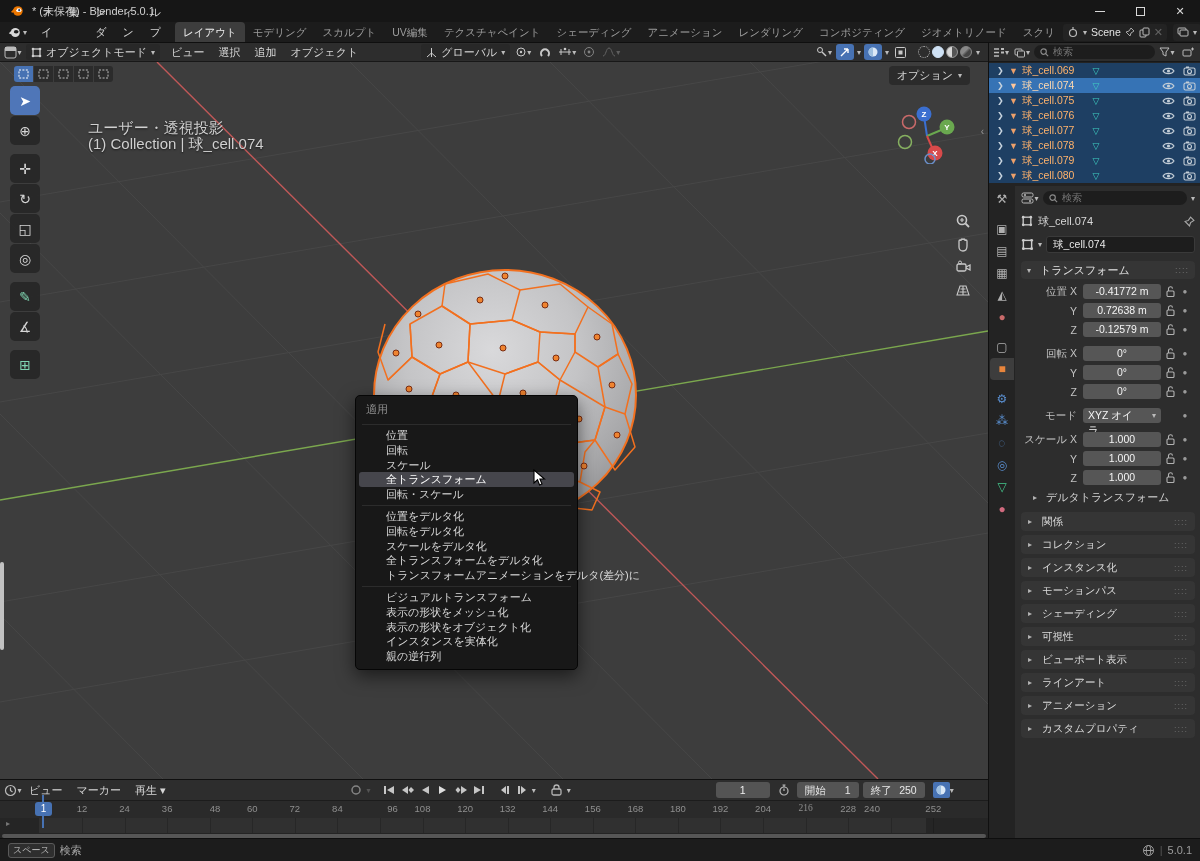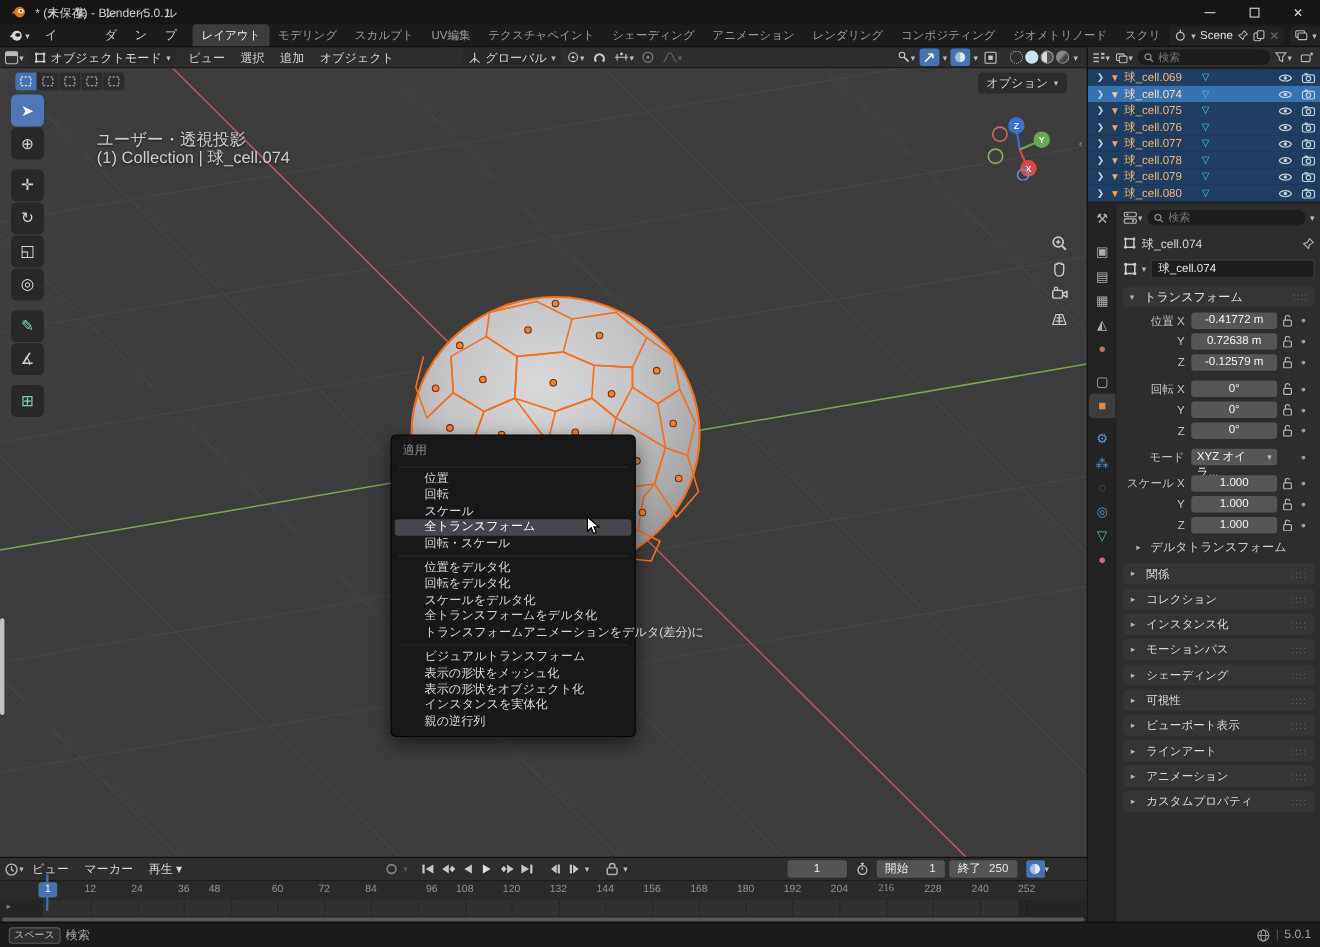--- a/index.html
+++ b/index.html
@@ -1079,37 +1079,37 @@
             <path d="M6,1.5 A4.5,4.5 0 0 0 6,10.5" fill="#9fc0e0"></path>
           </svg>
       </div>
         <span class="caret">▾</span>
     </div>
     <div id="tl-ruler">
       <div id="playhead">1</div>
     <span class="tick" style="left: 82.017px;">12</span>
         <span class="tick" style="left: 124.581px;">24</span>
         <span class="tick" style="left: 167.145px;">36</span>
-        <span class="tick" style="left: 195px;">48</span>
+        <span class="tick" style="left: 215px;">48</span>
         <span class="tick" style="left: 252.273px;">60</span>
         <span class="tick" style="left: 294.837px;">72</span>
         <span class="tick" style="left: 337.401px;">84</span>
         <span class="tick" style="left: 379.965px; padding-left: 25px;">96</span>
         <span class="tick" style="left: 422.529px;">108</span>
         <span class="tick" style="left: 465.093px;">120</span>
         <span class="tick" style="left: 507.657px;">132</span>
         <span class="tick" style="left: 550.221px;">144</span>
         <span class="tick" style="left: 592.785px;">156</span>
         <span class="tick" style="left: 635.349px;">168</span>
         <span class="tick" style="left: 677.913px;">180</span>
         <span class="tick" style="left: 720.477px;">192</span>
         <span class="tick" style="left: 763.041px;">204</span>
         <span class="tick" style="left: 805.605px; font-family: Liberation Serif, serif;">216</span>
         <span class="tick" style="left: 848.169px;">228</span>
-        <span class="tick" style="left: 891px;">240</span>
+        <span class="tick" style="left: 872px;">240</span>
         <span class="tick" style="left: 933.297px;">252</span>
       </div>
     <div id="tl-track">
       <span style="position:absolute; left:6px; top:1px; color:#9a9a9a; font-size:8px;">▸</span>
     <div style="position: absolute; top: 0px; bottom: 0px; width: 1px; background: rgb(39, 39, 39); left: 82.017px;"></div>
         <div style="position: absolute; top: 0px; bottom: 0px; width: 1px; background: rgb(39, 39, 39); left: 124.581px;"></div>
         <div style="position: absolute; top: 0px; bottom: 0px; width: 1px; background: rgb(39, 39, 39); left: 167.145px;"></div>
         <div style="position: absolute; top: 0px; bottom: 0px; width: 1px; background: rgb(39, 39, 39); left: 209.709px;"></div>
         <div style="position: absolute; top: 0px; bottom: 0px; width: 1px; background: rgb(39, 39, 39); left: 252.273px;"></div>
         <div style="position: absolute; top: 0px; bottom: 0px; width: 1px; background: rgb(39, 39, 39); left: 294.837px;"></div>

